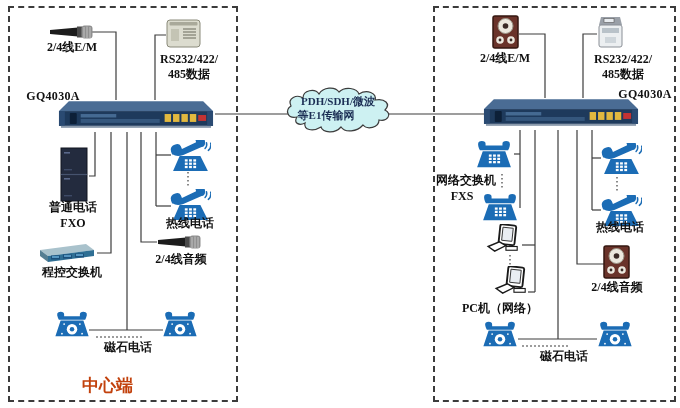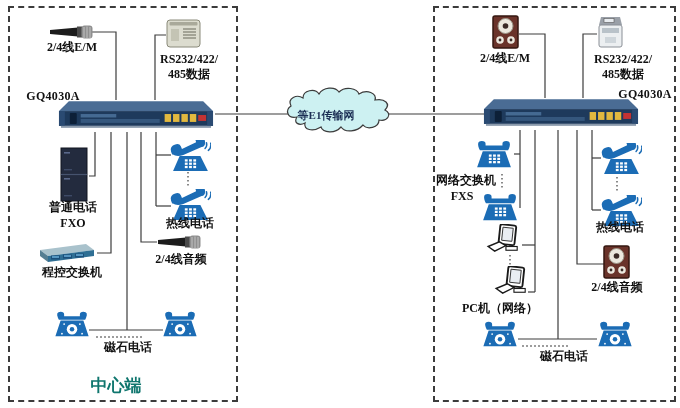--- a/index.html
+++ b/index.html
@@ -4,21 +4,21 @@
 <style>
   html,body{margin:0;padding:0;background:#fff;}
   #canvas{position:relative;width:680px;height:408px;background:#fff;overflow:hidden;
           font-family:"Liberation Serif","DejaVu Serif",serif;}
   .zone{position:absolute;border:2px dashed #3c3c3c;background:transparent;}
   .ic{position:absolute;}
   .ic svg{width:100%;height:100%;display:block;}
   .lbl{position:absolute;font-weight:bold;font-size:12px;color:#111;text-align:center;
        line-height:1.1;white-space:nowrap;}
   .dev-lbl{font-size:12px;letter-spacing:.3px;}
-  .title{position:absolute;font-weight:bold;font-size:17px;color:#0f766e;text-align:center;white-space:nowrap;}
+  .title{position:absolute;font-weight:bold;font-size:17px;color:#c2410c;text-align:left;white-space:nowrap;}
   .cloud-text{position:absolute;font-weight:bold;font-size:11px;color:#1c2f55;text-align:center;white-space:nowrap;}
   #wires{position:absolute;left:0;top:0;pointer-events:none;}
 </style>
 </head>
 <body>
 
 <svg width="0" height="0" style="position:absolute" aria-hidden="true">
   <defs>
     <symbol id="icon-phone-hot" viewBox="0 0 44 34">
       <g fill="#1b6cb5">
@@ -272,20 +272,21 @@
     </div>
   <div class="lbl" style="left:96px;top:341px;width:64px;">磁石电话</div>
 
   <div class="title" style="left:82px;top:374px;width:68px;">中心端</div>
 
   <div class="ic" style="left:283px;top:86px;width:110px;height:50px;">
       <svg>
         <use href="#icon-cloud"></use>
       </svg>
     </div>
+  <div class="cloud-text" style="left:288px;top:94px;width:100px;">PDH/SDH/微波</div>
   <div class="cloud-text" style="left:276px;top:108px;width:100px;">等E1传输网</div>
 
   <div class="zone" style="left:433px;top:6px;width:239px;height:392px;"></div>
 
   <div class="ic" style="left:492px;top:15px;width:27px;height:34px;">
       <svg>
         <use href="#icon-speaker"></use>
       </svg>
     </div>
   <div class="lbl" style="left:472px;top:52px;width:66px;">2/4线E/M</div>

